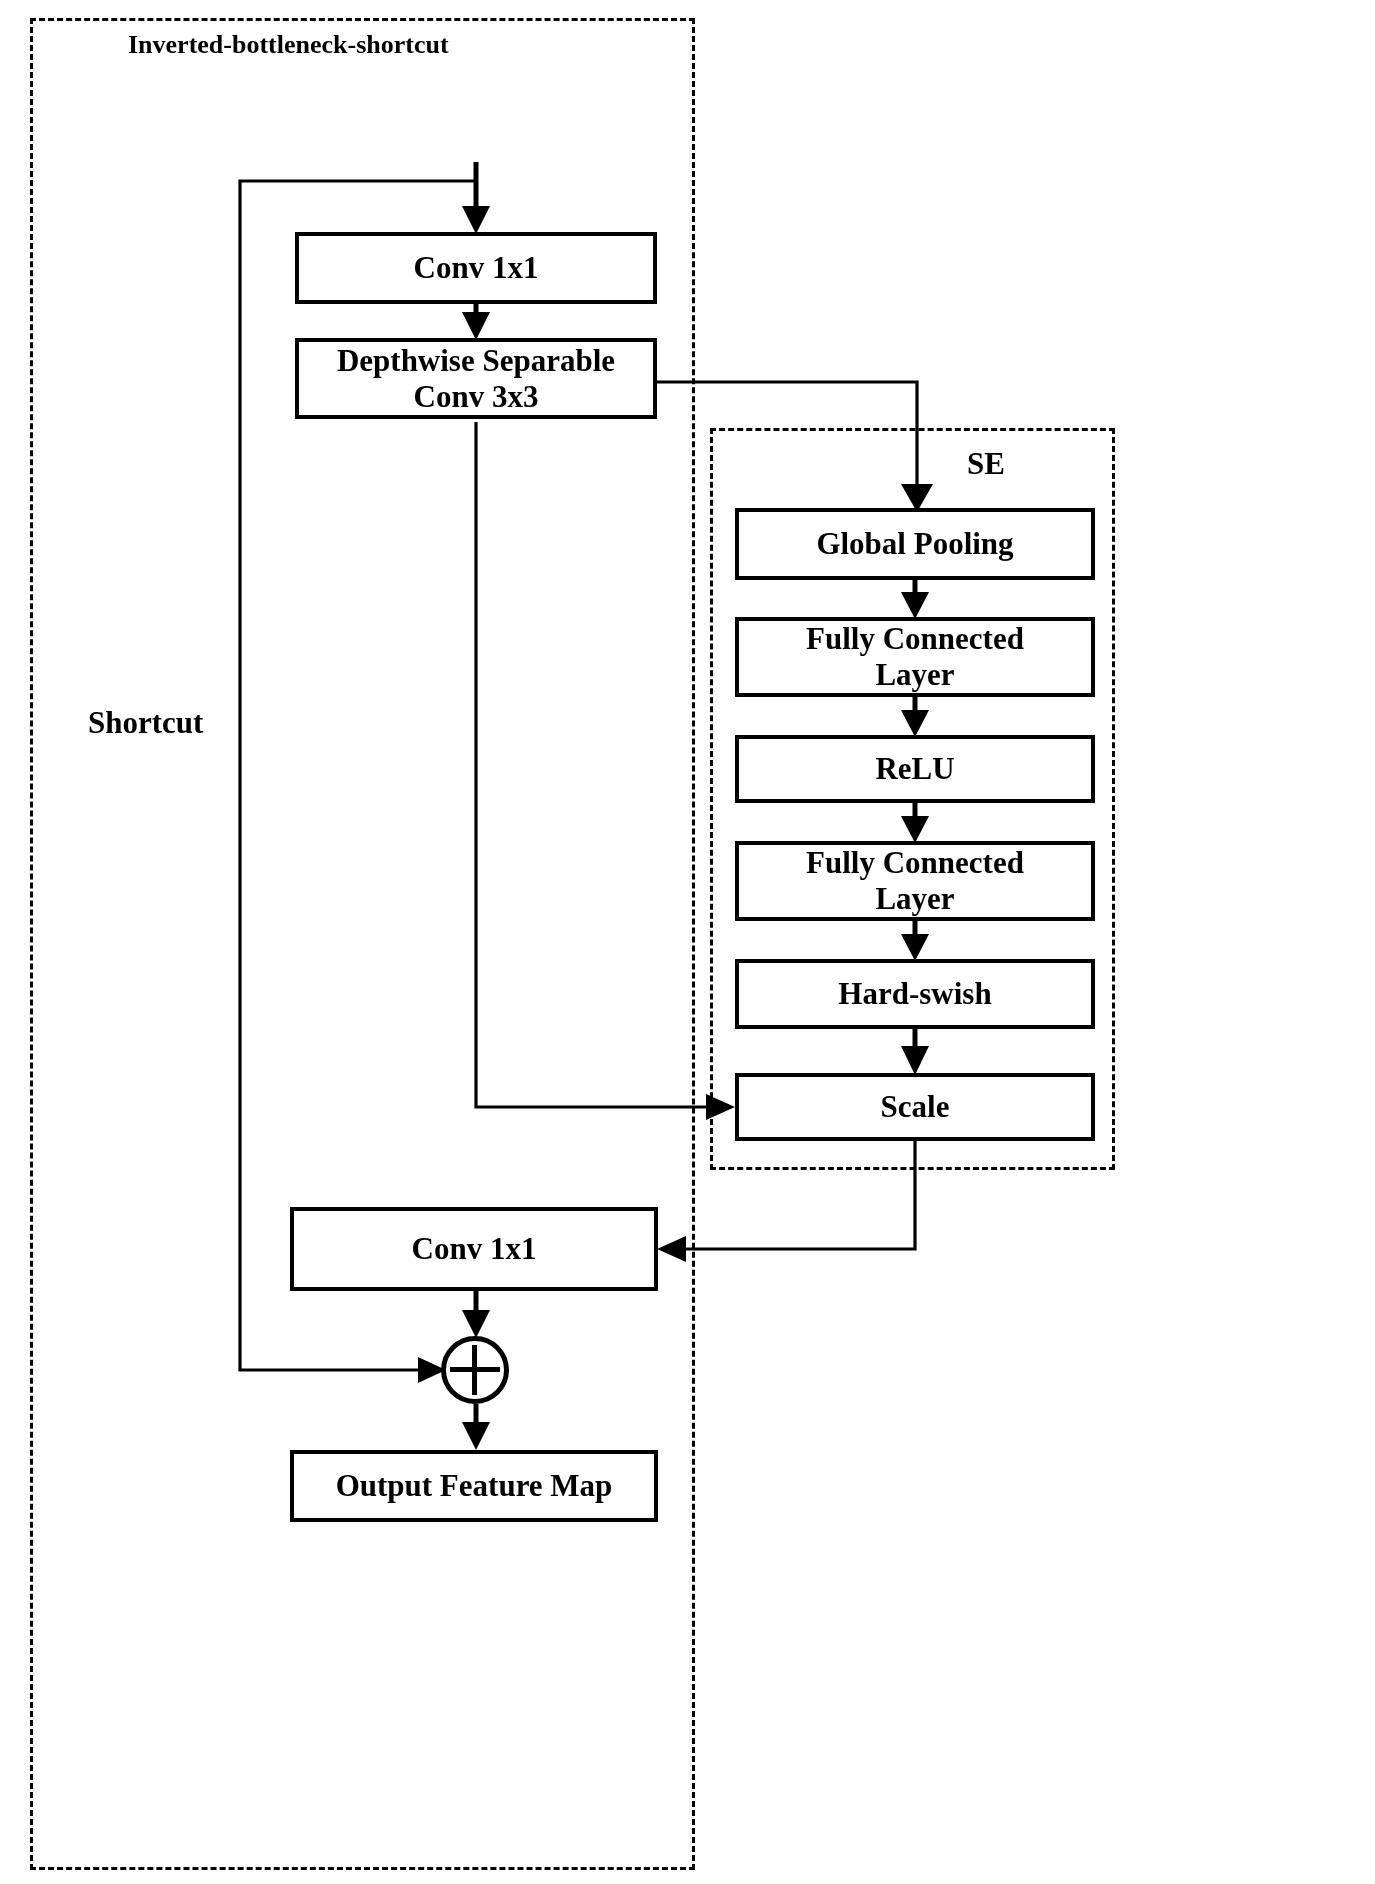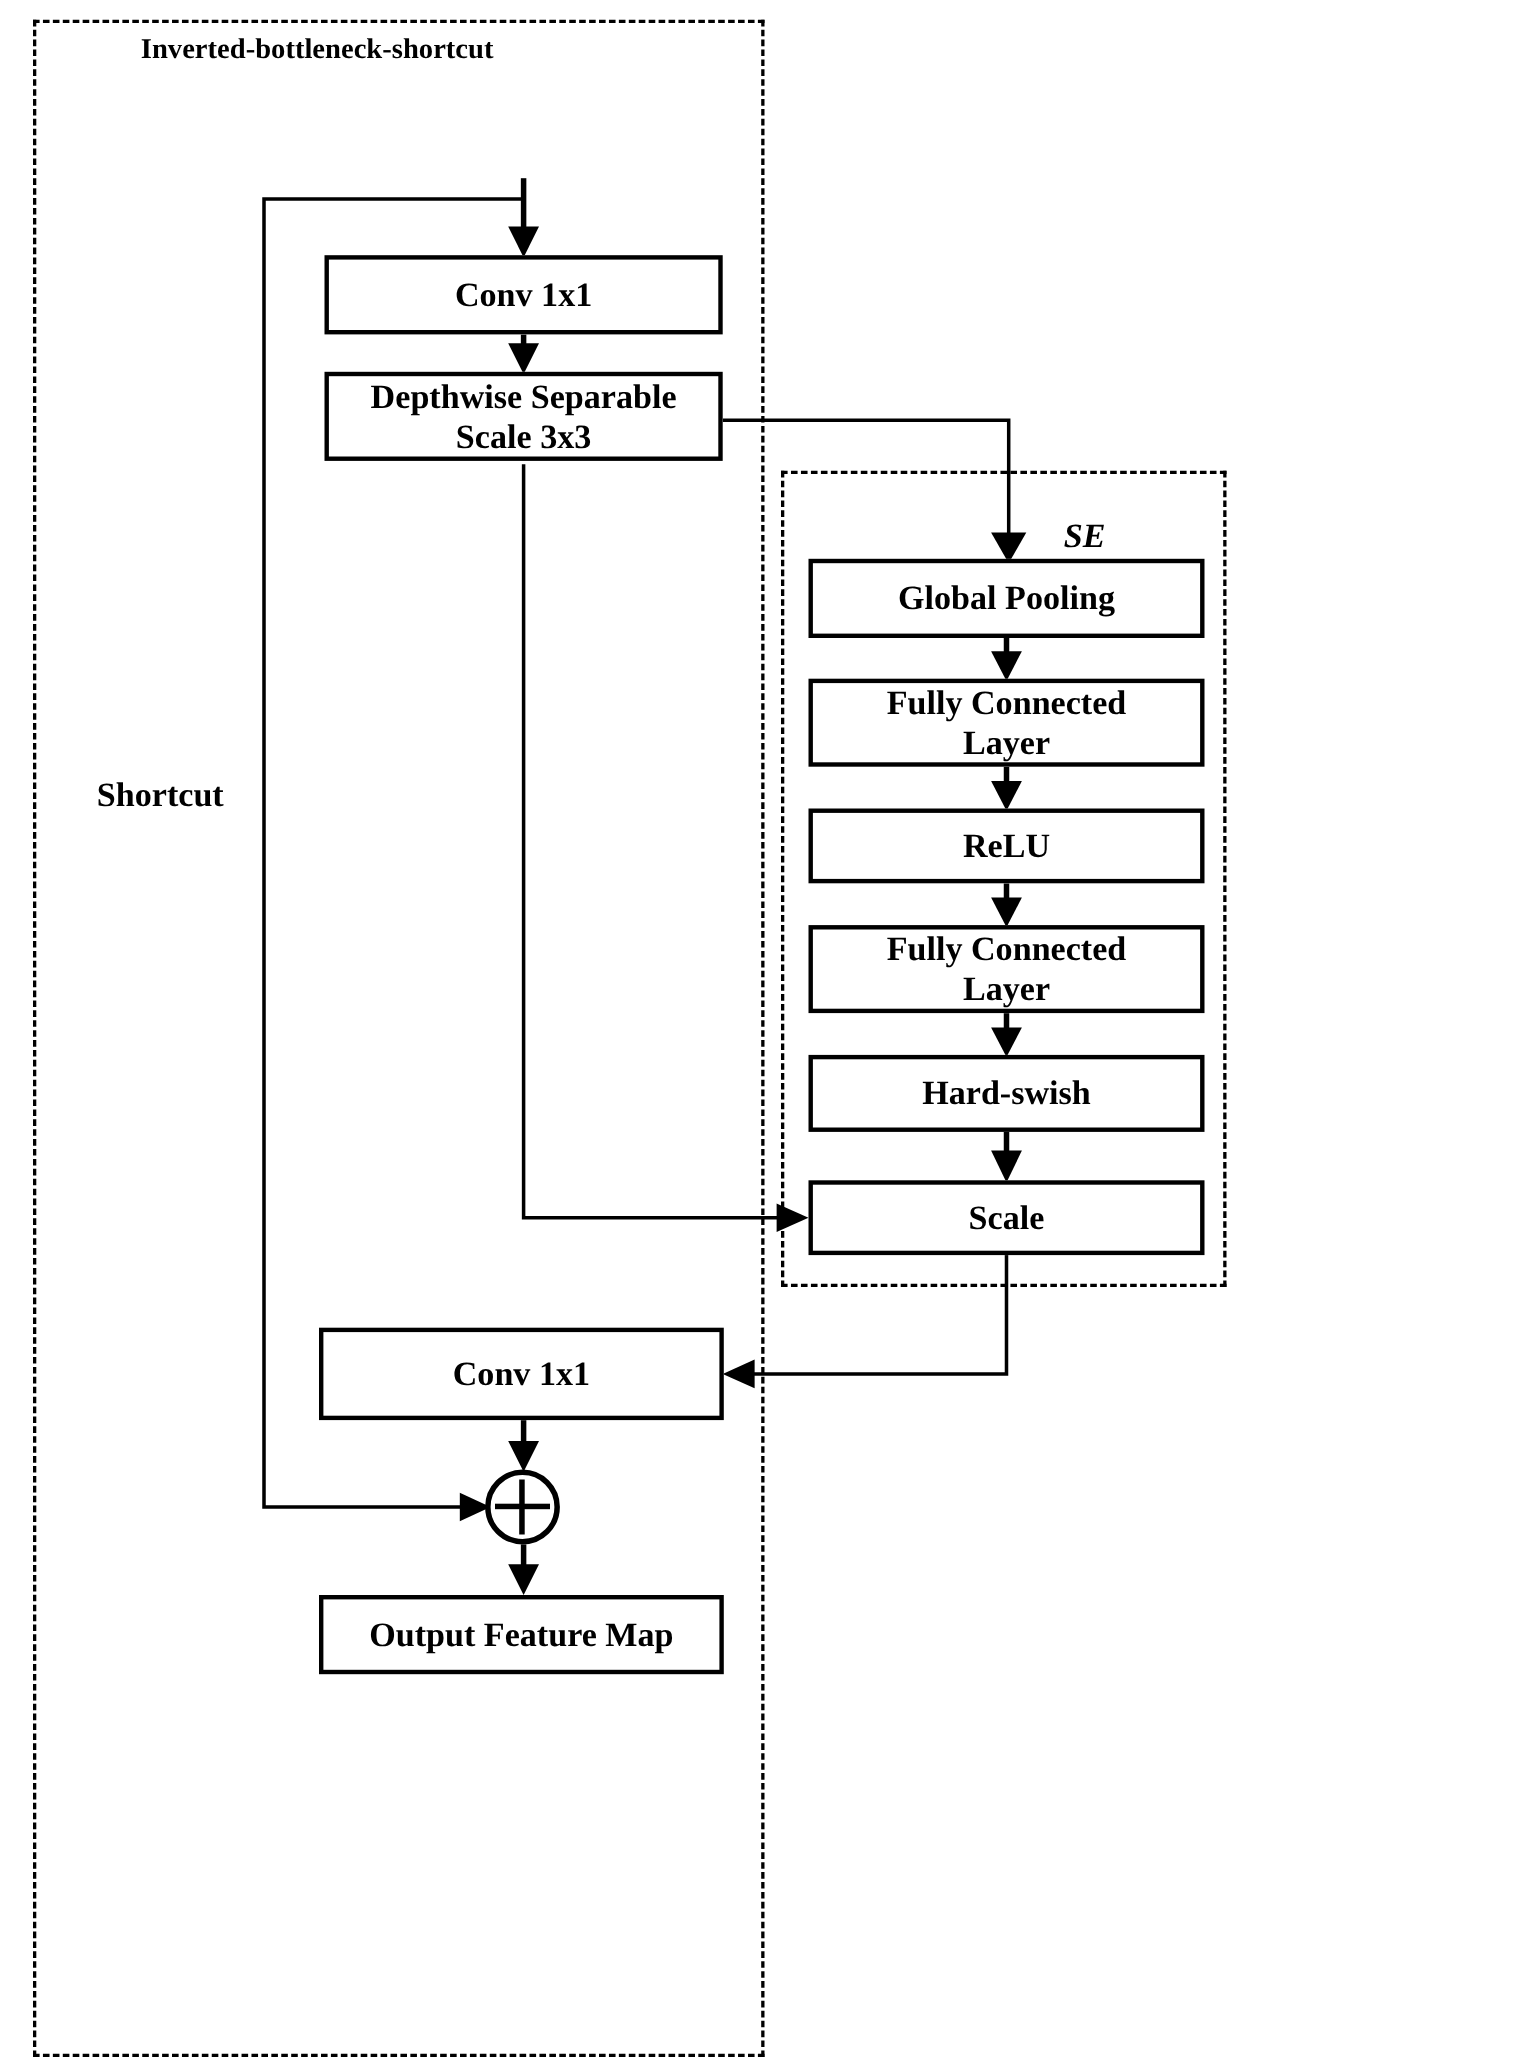--- a/index.html
+++ b/index.html
@@ -28,21 +28,21 @@
   
   .group-title{
     position:absolute;
     font-weight:bold;
     font-size:26px;
     letter-spacing:0px;
     white-space:nowrap;
     line-height:1;
   }
   #outer-title{ left:128px; top:32px; }
-  #se-title{ left:967px; top:471px; font-size:31px;font-style:italic; }
+  #se-title{ left:967px; top:448px; font-size:31px; }
 
   
   #shortcut-label{
     position:absolute;
     left:88px; top:705px;
     font-weight:bold;
     font-size:31px;
     white-space:nowrap;
   }
 
@@ -163,21 +163,21 @@
     <path class="wire wire-thick" d="M476,1404 L476,1430"></path>
     <polygon class="arrowhead" points="462,1422 490,1422 476,1450"></polygon>
   </svg>
 
 
   <div class="node" id="node-conv1">Conv 1x1</div>
 
   <div class="node two-line" id="node-dw">
     <div>
       <span>Depthwise Separable</span><br>
-      <span>Scale 3x3</span>
+      <span>Conv 3x3</span>
     </div>
   </div>
 
   <div class="node" id="node-conv2">Conv 1x1</div>
 
   <div id="sum-node">
     <div class="bar-h"></div>
     <div class="bar-v"></div>
   </div>
 

